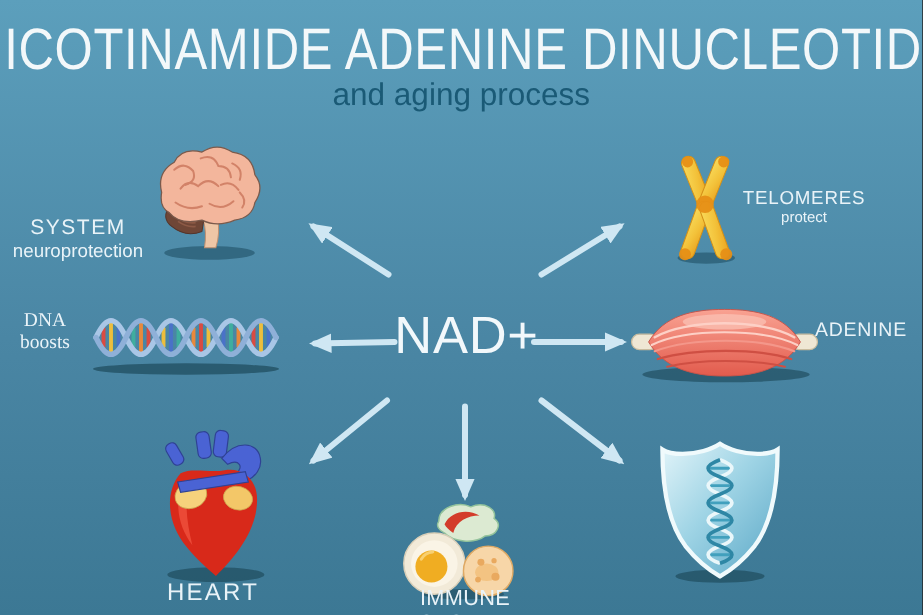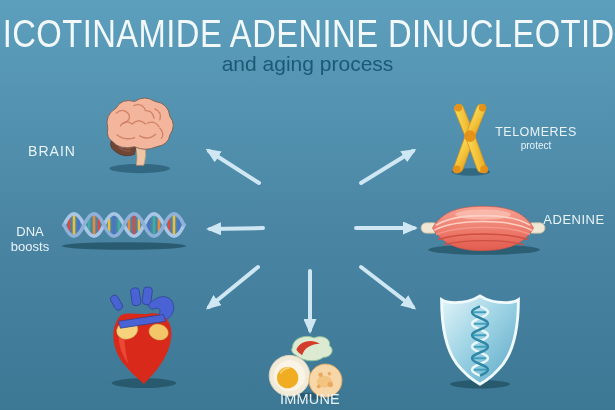--- a/index.html
+++ b/index.html
@@ -17,21 +17,21 @@
   .arrows line{stroke:var(--c-arrows,#cfe7f3);stroke-width:4;stroke-linecap:round;}
   .arrows marker path{fill:var(--c-arrows,#cfe7f3);}
   .icon{position:absolute;z-index:2;}
   .lbl{position:absolute;z-index:3;display:flex;flex-direction:column;color:var(--c-labels,#e9f3f8);line-height:1.18;text-align:center;}
   .lbl-brain{left:6px;top:143px;width:92px;}
   .lbl-brain .l1{font-size:14px;letter-spacing:1px;}
   .lbl-brain .l2{font-size:12.5px;}
   .lbl-telomeres{left:486px;top:125px;width:100px;}
   .lbl-telomeres .l1{font-size:12.5px;letter-spacing:.5px;}
   .lbl-telomeres .l2{font-size:10px;}
-  .lbl-dna{left:2px;top:224px;width:56px;}
+  .lbl-dna{left:2px;top:205px;width:56px;font-family:Liberation Serif, serif;}
   .lbl-dna .l1,.lbl-dna .l2{font-size:13px;}
   .lbl-muscles{left:528px;top:212px;width:92px;}
   .lbl-muscles .l1{font-size:13px;letter-spacing:.5px;}
   .lbl-muscles .l2{font-size:13px;}
   .lbl-heart{left:92px;top:387px;width:100px;}
   .lbl-heart .l1{font-size:16px;letter-spacing:1.5px;}
   .lbl-immune{left:250px;top:391px;width:120px;}
   .lbl-immune .l1{font-size:14.5px;letter-spacing:.2px;}
   .lbl-safeguard{left:420px;top:390px;width:120px;}
   .lbl-safeguard .l1{font-size:14px;}
@@ -54,40 +54,42 @@
     </defs>
     <line x1="259" y1="183" x2="209" y2="151" marker-end="url(#ah)"></line>
     <line x1="361" y1="183" x2="413" y2="151" marker-end="url(#ah)"></line>
     <line x1="263" y1="228" x2="210" y2="229" marker-end="url(#ah)"></line>
     <line x1="356" y1="228" x2="414" y2="228" marker-end="url(#ah)"></line>
     <line x1="258" y1="267" x2="209" y2="307" marker-end="url(#ah)"></line>
     <line x1="310" y1="271" x2="310" y2="330" marker-end="url(#ah)"></line>
     <line x1="361" y1="267" x2="413" y2="307" marker-end="url(#ah)"></line>
   </svg>
 
+  <div class="nad">NAD+</div>
 
   <svg class="icon" style="left:96px;top:94px" width="84" height="82" viewBox="0 0 100 96">
     <ellipse cx="52" cy="88" rx="36" ry="5.5" fill="#1c4a5e" opacity="0.55"></ellipse>
     <path d="M58,60 q3,11 -1,24 l-9,0 q2,-13 -1,-22 z" fill="#eec6a6" stroke="#c09070" stroke-width="0.8"></path>
     <path d="M21,50 q-8,10 1,17 q11,9 24,4 l2,-13 q-15,3 -27,-8 z" fill="#6f4636" stroke="#54342a" stroke-width="0.8"></path>
     <path d="M24,58 q8,7 17,6 M27,63 q7,5 14,4" stroke="#8d5a46" stroke-width="1.4" fill="none"></path>
     <path d="M14,40 Q10,24 24,16 Q30,4 46,8 Q58,0 70,8 Q86,10 88,26 Q96,36 88,48 Q86,60 72,62 Q58,68 46,62 Q28,66 20,56 Q12,52 14,40 Z" fill="#f3b69c" stroke="#7a5a4c" stroke-width="1"></path>
     <g stroke="#d28268" stroke-width="1.6" fill="none" stroke-linecap="round">
       <path d="M24,22 q8,-7 15,1 q3,8 -6,11"></path>
       <path d="M45,13 q10,-4 14,6 q9,0 10,9"></path>
       <path d="M70,17 q9,4 6,13"></path>
       <path d="M29,37 q6,-8 14,-2 q8,-8 16,0"></path>
       <path d="M61,34 q8,-4 14,4"></path>
       <path d="M25,48 q10,7 21,3"></path>
       <path d="M52,49 q10,6 19,-2"></path>
       <path d="M76,40 q6,6 2,12"></path>
     </g>
   </svg>
   <div class="lbl lbl-brain">
-    <div class="l1">BRAIN</div>
+    <div class="l1">SYSTEM</div>
+    <div class="l2">neuroprotection</div>
   </div>
 
   <svg class="icon" style="left:445px;top:93px" width="50" height="88" viewBox="0 0 60 94">
     <defs>
       <linearGradient id="gold" x1="0" y1="0" x2="1" y2="1">
         <stop offset="0" stop-color="#f9dc5c"></stop>
           <stop offset=".55" stop-color="#f3c23a"></stop>
           <stop offset="1" stop-color="#e9a21f"></stop>
       </linearGradient>
     </defs>
@@ -172,20 +174,23 @@
       <rect x="43" y="1" width="9" height="18" rx="3.5" transform="rotate(7 47 9)"></rect>
       <rect x="12" y="9" width="8" height="16" rx="3.5" transform="rotate(-30 16 17)"></rect>
       <path d="M48,20 C58,7 72,9 74,19 C76,27 70,33 65,35 L58,30 C63,26 60,20 52,24 Z"></path>
     </g>
     <path d="M20,30 C8,44 12,66 24,80 C32,90 40,96 44,100 C56,88 72,70 72,48 C72,34 62,26 50,28 C40,30 28,26 20,30 Z" fill="#d8291a"></path>
     <path d="M23,35 C15,48 18,66 28,79 C24,63 22,46 27,36 Z" fill="#ef4f3c" opacity="0.85"></path>
     <ellipse cx="27" cy="45" rx="11" ry="9" transform="rotate(-18 27 45)" fill="#f6d27c" stroke="#caa44e" stroke-width="0.5"></ellipse>
     <ellipse cx="59" cy="47" rx="10" ry="8" transform="rotate(14 59 47)" fill="#f3c768" stroke="#caa44e" stroke-width="0.5"></ellipse>
     <path d="M18,36 L64,29 L66,36 L20,43 Z" fill="#4a63d4" stroke="#2f4294" stroke-width="0.8"></path>
   </svg>
+  <div class="lbl lbl-heart">
+    <div class="l1">HEART</div>
+  </div>
 
   <svg class="icon" style="left:263px;top:334px" width="90" height="66" viewBox="0 0 92 68">
     <ellipse cx="47" cy="64" rx="28" ry="3.5" fill="#16404f" opacity="0.5"></ellipse>
     <path d="M30,14 C30,4 44,0 52,4 C62,0 70,6 68,12 C74,16 70,24 62,24 C54,30 40,28 34,22 C30,20 28,17 30,14 Z" fill="#dcead2" stroke="#93c39b" stroke-width="1"></path>
     <path d="M34,16 C38,7 50,5 58,10 C50,10 42,14 40,22 C37,20 35,18 34,16 Z" fill="#d33c2a"></path>
     <circle cx="27" cy="43" r="21" fill="#f2ead8" stroke="#d9cfb8" stroke-width="1"></circle>
     <circle cx="27" cy="43" r="16" fill="#faf4e6"></circle>
     <circle cx="25" cy="45" r="11" fill="#f0ad22"></circle>
     <path d="M18,40 a10,10 0 0 1 8,-5" stroke="#f8d070" stroke-width="2" fill="none" stroke-linecap="round"></path>
     <circle cx="64" cy="48" r="17" fill="#f7d6a8" stroke="#dfa964" stroke-width="1"></circle>

